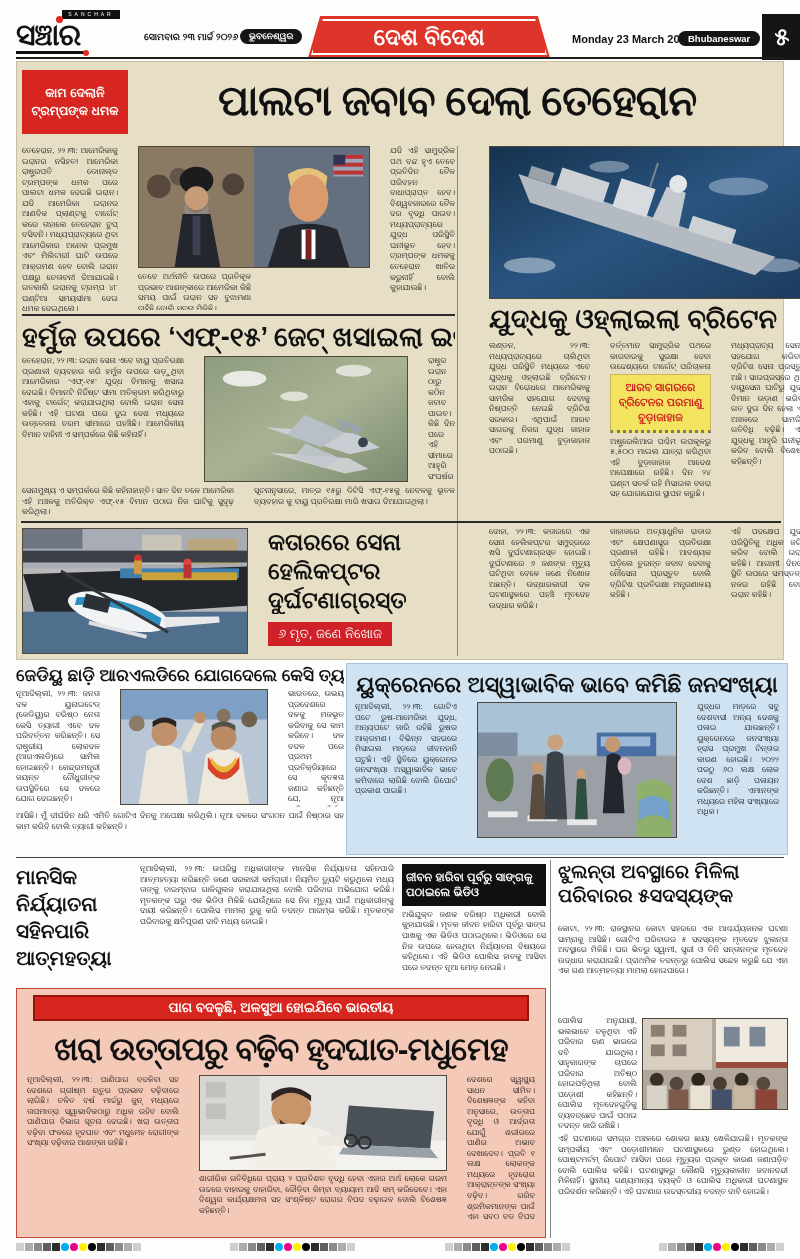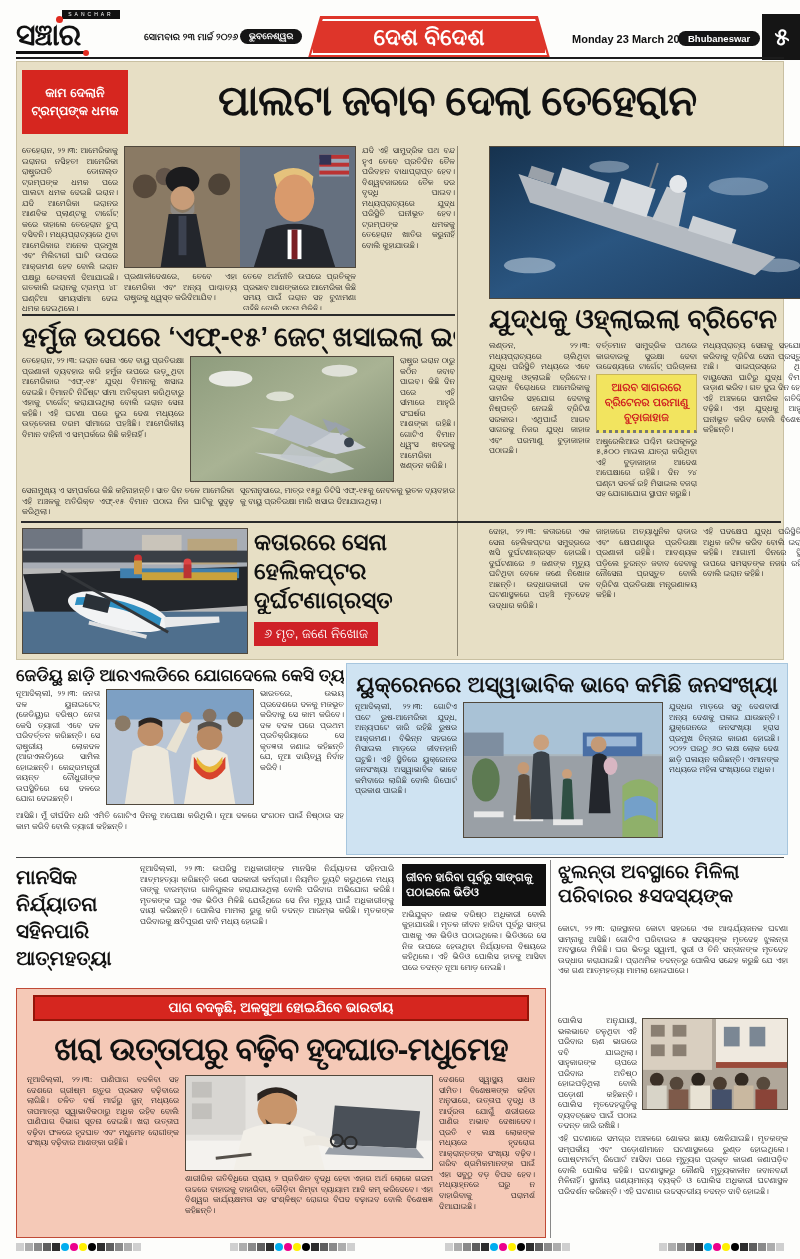--- a/index.html
+++ b/index.html
@@ -18,21 +18,21 @@
 .pill{background:#151515;color:#fff;border-radius:9px;font-weight:bold;white-space:nowrap}
 .banner-out{background:#de352a;clip-path:polygon(5% 0,95% 0,100% 100%,0 100%);position:relative}
 .banner-in{position:absolute;inset:3px;border:2px solid #fff;clip-path:polygon(5% 0,95% 0,100% 100%,0 100%);display:flex;align-items:center;justify-content:center}
 .banner-in span{color:#fff;font-weight:bold;font-size:23px}
 .pagesq{background:#151515;color:#fff;display:flex;align-items:center;justify-content:center;font-size:24px;font-weight:bold}
 
 .lead{background:#e7dfc5;border:1px solid #c9c0a2}
 .kicker{background:#d6261f;color:#fff;font-weight:bold;font-size:12.5px;text-align:center;display:flex;flex-direction:column;justify-content:center;gap:3px;line-height:1.15}
 .lead-headline{font-size:42px;font-weight:bold;text-align:center;line-height:70px;letter-spacing:-1px;overflow:hidden;white-space:nowrap}
 .sub-head{font-weight:bold;overflow:hidden;white-space:nowrap}
-.colrow{display:flex;gap:6px}
+.colrow{display:flex;gap:20px}
 .badge{display:inline-block;background:#cf2127;color:#fff;font-weight:normal;font-size:13px;padding:4px 10px;margin-top:8px}
 .ybox{background:#f2e45f;border:1px solid #c9b65a;border-bottom:3px dotted #777;color:#cf1f1f;font-weight:bold;font-size:11px;text-align:center;line-height:1.35;padding:5px 3px;margin:3px 0 4px}
 
 .ukr{background:#cfe3f2;border:1px solid #a7c6de;padding:4px 8px}
 .blackbox{background:#101010;color:#fff;font-weight:bold;font-size:11.5px;text-align:left;line-height:1.3;padding:6px 4px}
 
 .salmon{background:#f5c9b7;border:1px solid #c04a36}
 .salmon-banner{background:#d6261f;border:2px solid #951509;color:#fff;font-weight:bold;font-size:13.5px;text-align:center;line-height:22px;height:26px;margin:6px 16px 4px}
 .salmon-headline{font-size:32px;font-weight:bold;text-align:center;line-height:48px;white-space:nowrap;overflow:hidden;letter-spacing:-1px}
 
@@ -98,21 +98,20 @@
               <rect x="196" y="24" width="30" height="4" fill="#b33"></rect>
               <rect x="196" y="8" width="12" height="10" fill="#335"></rect>
             <path d="M150 28 Q172 14 190 30 L188 44 Q170 36 154 44 Z" fill="#e5c27c"></path>
             <ellipse cx="171" cy="52" rx="20" ry="24" fill="#d99a6c"></ellipse>
             <path d="M130 122 L142 84 Q171 72 200 84 L212 122 Z" fill="#23262c"></path>
             <rect x="164" y="84" width="14" height="30" fill="#ffffff"></rect>
               <rect x="168" y="84" width="6" height="30" fill="#7a1f24"></rect>
           </svg>
         </div>
         <div class="colrow" style="margin-top:4px">
-          <div class="jtxt" style="width:113px;height:38px">ପ୍ରଣାଳୀଦେଶରେ, ତେବେ ଏହା ଆମେରିକା ଏବଂ ଅନ୍ୟ ପାଶ୍ଚାତ୍ୟ ରାଷ୍ଟ୍ରକୁ ଧ୍ୱସ୍ତ କରିଦିଆଯିବ।</div>
           <div class="jtxt" style="width:113px;height:38px">ତେବେ ଅର୍ଥନୀତି ଉପରେ ପ୍ରତିକୂଳ ପ୍ରଭାବ ଆଶଙ୍କାରେ ଆମେରିକା କିଛି ସମୟ ପାଇଁ ଇରାନ ସହ ବୁଝାମଣା ଚାହୁଁଛି ବୋଲି ସୂଚନା ମିଳିଛି।</div>
         </div>
       </div>
       <div class="jtxt" style="flex:1;height:166px">ଯଦି ଏହି ସାମୁଦ୍ରିକ ପଥ ବନ୍ଦ ହୁଏ ତେବେ ପ୍ରତିଦିନ ତୈଳ ପରିବହନ ବାଧାପ୍ରାପ୍ତ ହେବ। ବିଶ୍ୱବଜାରରେ ତୈଳ ଦର ବୃଦ୍ଧି ପାଇବ। ମଧ୍ୟପ୍ରାଚ୍ୟରେ ଯୁଦ୍ଧ ପରିସ୍ଥିତି ଘନୀଭୂତ ହେବ। ଟ୍ରମ୍ପଙ୍କ ଧମକକୁ ତେହେରାନ ଖାତିର କରୁନାହିଁ ବୋଲି କୁହାଯାଉଛି।</div>
     </div>
     <div style="height:2px;background:#2a2a2a;margin:2px 0"></div>
     <div class="sub-head" style="font-size:27px;height:38px;line-height:38px">ହର୍ମୁଜ ଉପରେ ‘ଏଫ୍-୧୫’ ଜେଟ୍ ଖସାଇଲା ଇରାନ</div>
     <div class="colrow" style="height:128px">
       <div class="jtxt" style="width:162px;height:128px">ତେହେରାନ, ୨୨।୩: ଇରାନ ସେନା ଏବେ ବାୟୁ ପ୍ରତିରକ୍ଷା ପ୍ରଣାଳୀ ବ୍ୟବହାର କରି ହର୍ମୁଜ ଉପରେ ଉଡ଼ୁଥିବା ଆମେରିକାର ‘ଏଫ୍-୧୫’ ଯୁଦ୍ଧ ବିମାନକୁ ଖସାଇ ଦେଇଛି। ବିମାନଟି ନିର୍ଦ୍ଦିଷ୍ଟ ସୀମା ଅତିକ୍ରମ କରିଥିବାରୁ ଏହାକୁ ଟାର୍ଗେଟ୍ କରାଯାଇଥିଲା ବୋଲି ଇରାନ ସେନା କହିଛି। ଏହି ଘଟଣା ପରେ ଦୁଇ ଦେଶ ମଧ୍ୟରେ ଉତ୍ତେଜନା ଚରମ ସୀମାରେ ପହଞ୍ଚିଛି। ଆମେରିକୀୟ ବିମାନ ବାହିନୀ ଏ ସମ୍ପର୍କରେ କିଛି କହିନାହିଁ।</div>
       <div class="photo" style="width:204px;height:126px">

